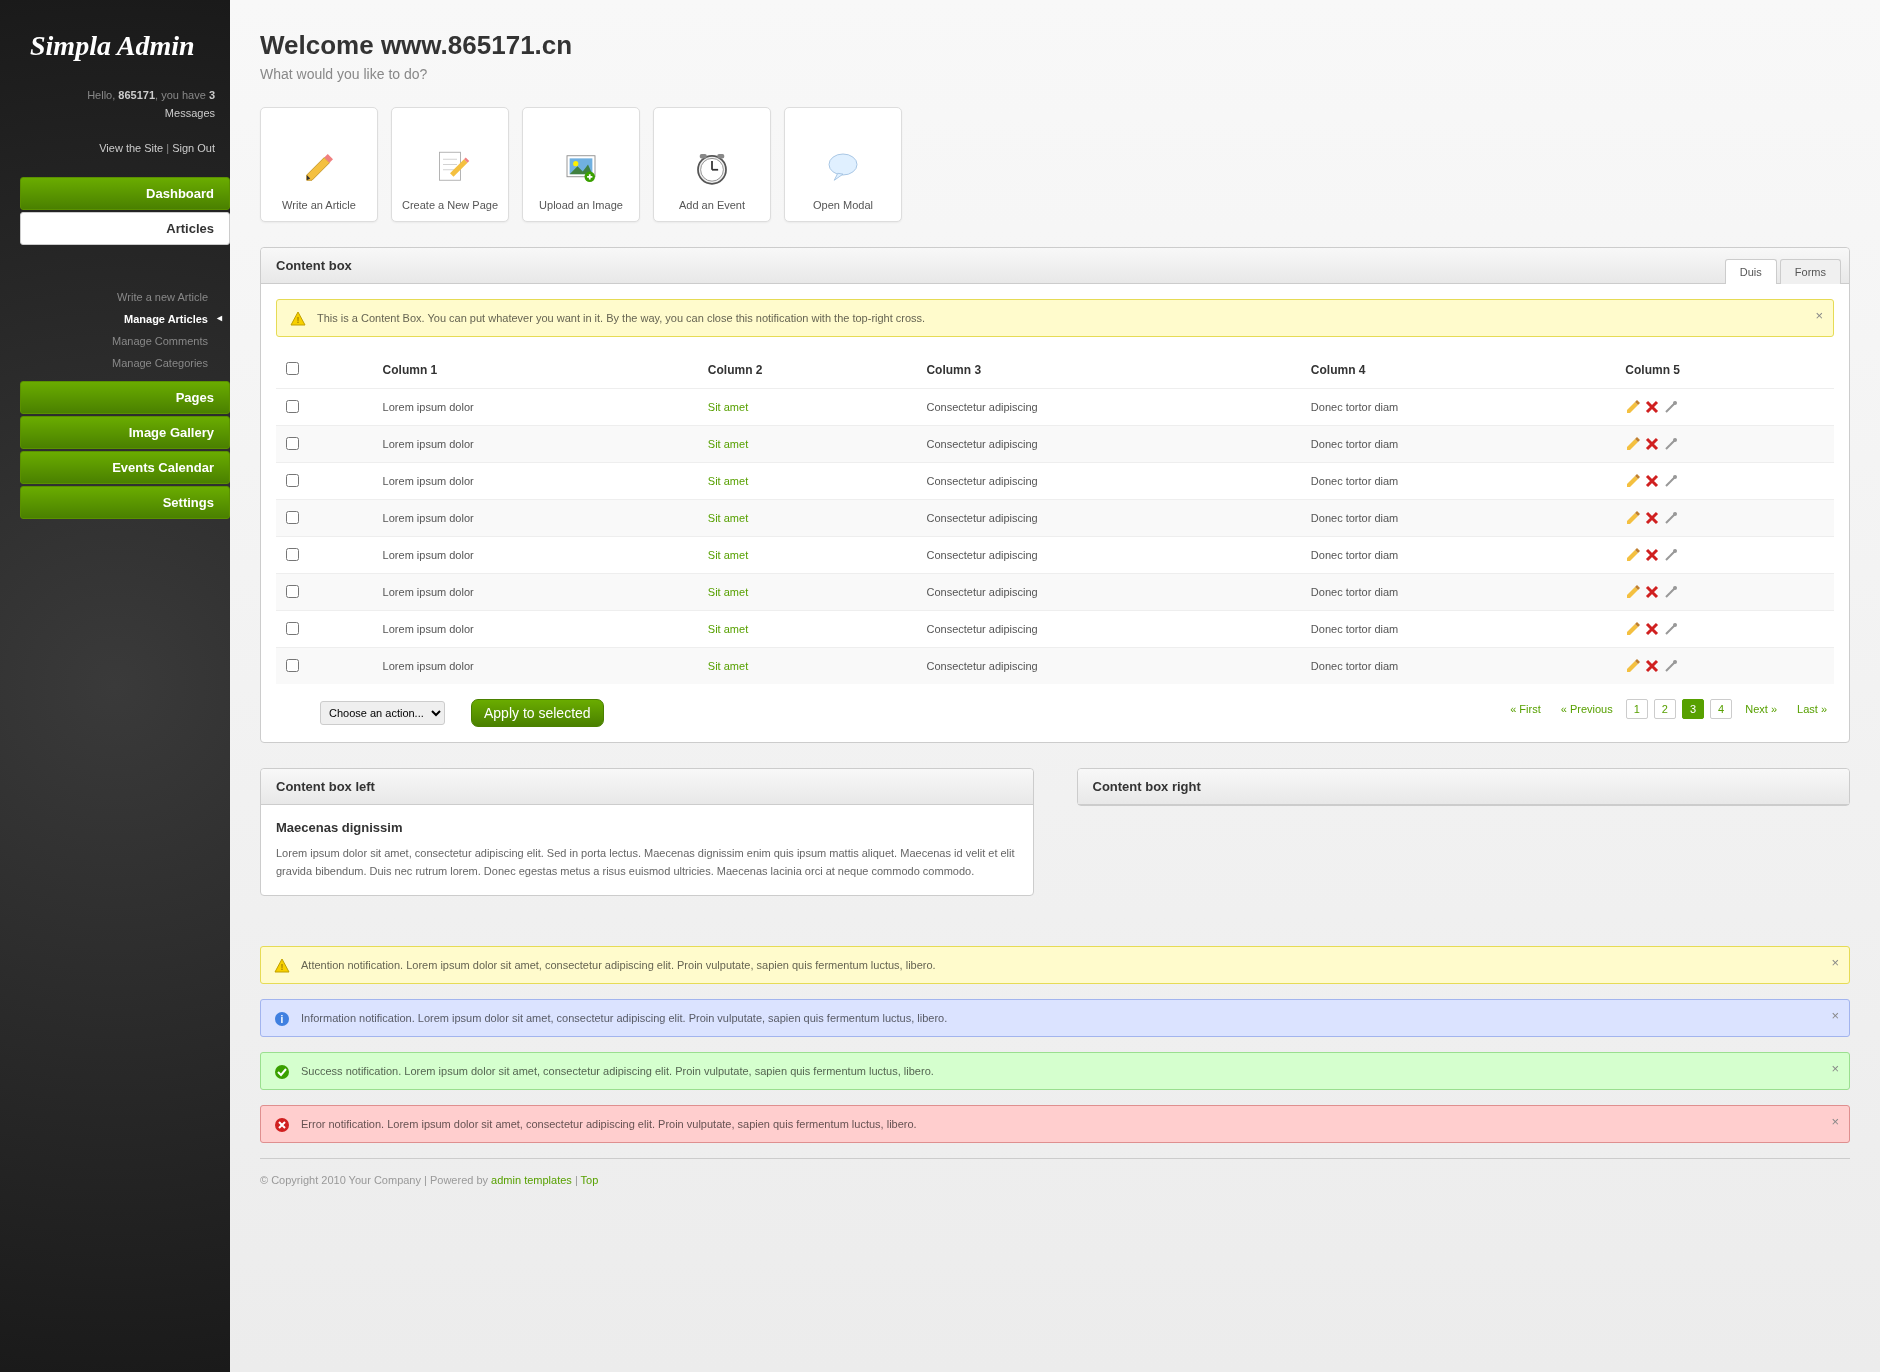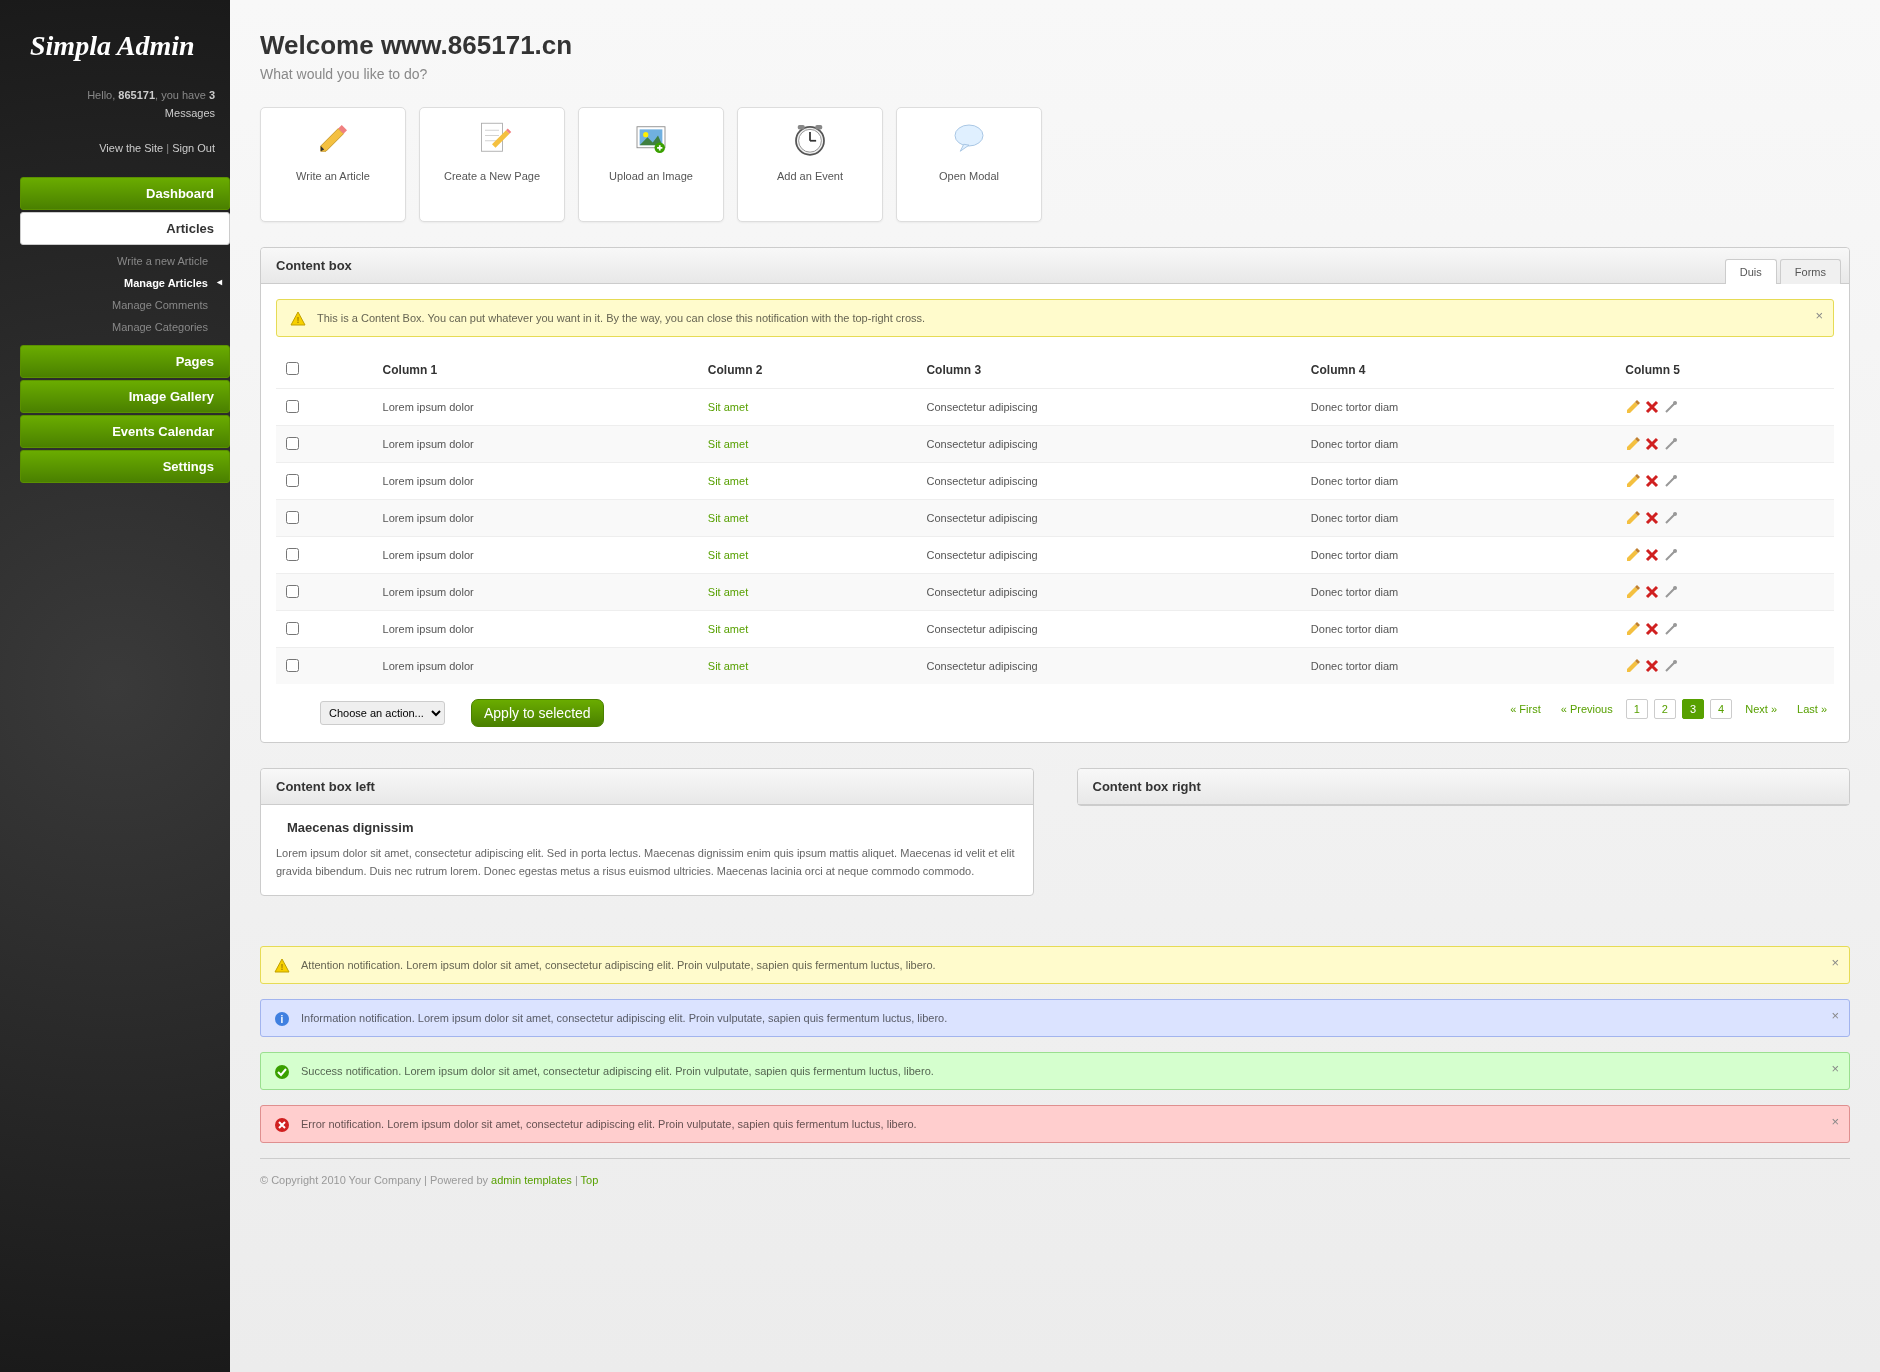--- a/index.html
+++ b/index.html
@@ -6,29 +6,29 @@
 body { font-family: Arial, sans-serif; font-size: 12px; background: #f0f0f0; color: #555; }
 #sidebar { position: fixed; left: 0; top: 0; width: 230px; height: 100%; background: #272727; background-image: radial-gradient(circle at center, #3a3a3a 0%, #1a1a1a 100%); }
 #logo { padding: 30px 0 25px 30px; color: #fff; font-size: 28px; font-weight: bold; font-style: italic; font-family: Georgia, serif; }
 #profile { text-align: right; padding: 0 15px 20px; color: #888; font-size: 11px; line-height: 1.6; }
 #profile b { color: #ccc; }
 #profile a { color: #ccc; text-decoration: none; }
 #nav { list-style: none; }
 #nav > li { margin-bottom: 2px; }
 #nav > li > a { display: block; padding: 8px 15px; text-align: right; color: #fff; text-decoration: none; background: linear-gradient(#6aac00, #4a8000); border: 1px solid #5a9000; border-radius: 3px; margin: 0 0 0 20px; font-size: 13px; font-weight: bold; }
 #nav > li.current > a { background: #fff; color: #333; border: 1px solid #ccc; }
-#nav .sub { list-style: none; padding: 5px 0; }
+#nav .sub { list-style: none; padding: 5px 0; margin-top: 36px; }
 #nav .sub li a { display: block; padding: 5px 22px 5px 0; text-align: right; color: #888; text-decoration: none; font-size: 11px; }
 #nav .sub li.current a { color: #fff; font-weight: bold; position: relative; }
 #nav .sub li.current a::after { content: '◄'; position: absolute; right: 6px; font-size: 9px; }
 #main { margin-left: 230px; padding: 30px 30px 20px; background: linear-gradient(#f8f8f8, #ececec); min-height: 100vh; }
 h2 { font-size: 26px; color: #333; font-weight: bold; margin-bottom: 5px; }
 #intro { color: #888; font-size: 14px; margin-bottom: 25px; }
 .shortcuts { display: flex; gap: 13px; margin-bottom: 25px; }
-.shortcut { width: 146px; height: 115px; background: #fff; border: 1px solid #ddd; border-radius: 5px; display: flex; flex-direction: column; align-items: center; justify-content: flex-start; text-align: center; text-decoration: none; color: #555; font-size: 11px; padding: 10px; box-shadow: 0 1px 2px rgba(0,0,0,0.05); }
+.shortcut { width: 118px; height: 115px; background: #fff; border: 1px solid #ddd; border-radius: 5px; display: flex; flex-direction: column; align-items: center; justify-content: flex-end; text-align: center; text-decoration: none; color: #555; font-size: 11px; padding: 10px; box-shadow: 0 1px 2px rgba(0,0,0,0.05); }
 .shortcut svg { width: 42px; height: 42px; margin-bottom: 10px; }
 .content-box { background: #fff; border: 1px solid #ccc; border-radius: 4px; margin-bottom: 25px; }
 .cb-header { background: linear-gradient(#f8f8f8, #e8e8e8); border-bottom: 1px solid #ccc; padding: 10px 15px; position: relative; border-radius: 4px 4px 0 0; }
 .cb-header h3 { font-size: 13px; color: #333; font-weight: bold; }
 .cb-tabs { position: absolute; right: 8px; bottom: -1px; display: flex; }
 .cb-tabs a { padding: 6px 14px; background: #f0f0f0; border: 1px solid #ccc; border-bottom: none; margin-left: 3px; border-radius: 3px 3px 0 0; text-decoration: none; color: #555; font-size: 11px; }
 .cb-tabs a.active { background: #fff; }
 .cb-content { padding: 15px; }
 .notif { padding: 12px 30px 12px 40px; border-radius: 3px; position: relative; font-size: 11px; margin-bottom: 15px; }
 .notif .close { position: absolute; right: 10px; top: 8px; cursor: pointer; font-size: 13px; color: #888; }
@@ -46,21 +46,21 @@
 .row-actions span { width: 16px; height: 16px; display: inline-block; cursor: pointer; }
 .bulk { display: flex; align-items: center; gap: 26px; margin-top: 15px; padding-left: 44px; }
 select { padding: 4px; border: 1px solid #ccc; border-radius: 3px; font-size: 11px; }
 .btn { background: linear-gradient(#6aac00, #4a8000); color: #fff; border: 1px solid #4a8000; padding: 5px 12px; border-radius: 7px; font-size: 14px; cursor: pointer; }
 .pagination { float: right; display: flex; gap: 6px; align-items: center; margin-top: 15px; }
 .pagination a { padding: 3px 7px; border: 1px solid #ccc; border-radius: 2px; text-decoration: none; color: #57a000; font-size: 11px; }
 .pagination a.txt { border: none; }
 .pagination a.current { background: #57a000; color: #fff; border-color: #57a000; }
 .cols { display: flex; gap: 43px; margin-bottom: 25px; }
 .col { flex: 1; }
-.cb-content h4 { font-size: 13px; color: #333; margin-bottom: 10px; margin-left: 11px; }
+.cb-content h4 { font-size: 13px; color: #333; margin-bottom: 10px; }
 .cb-content p { font-size: 11px; line-height: 1.6; color: #666; }
 #footer { color: #999; font-size: 11px; padding: 15px 0; border-top: 1px solid #ccc; }
 #footer a { color: #57a000; text-decoration: none; }
 </style>
 </head>
 <body>
 
 <div id="sidebar">
   <div id="logo">Simpla Admin</div>
   <div id="profile">

